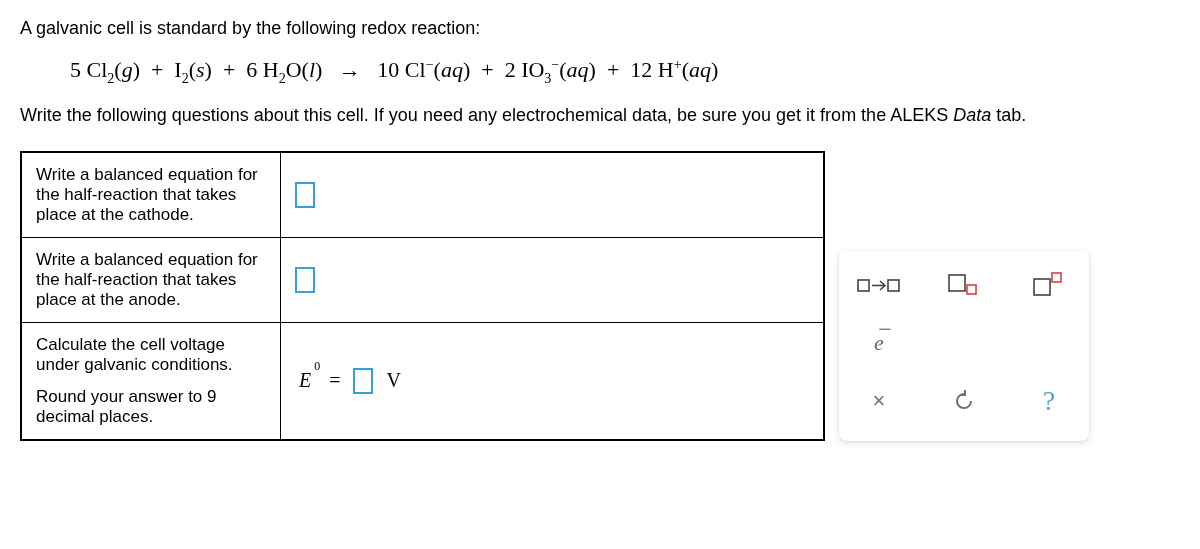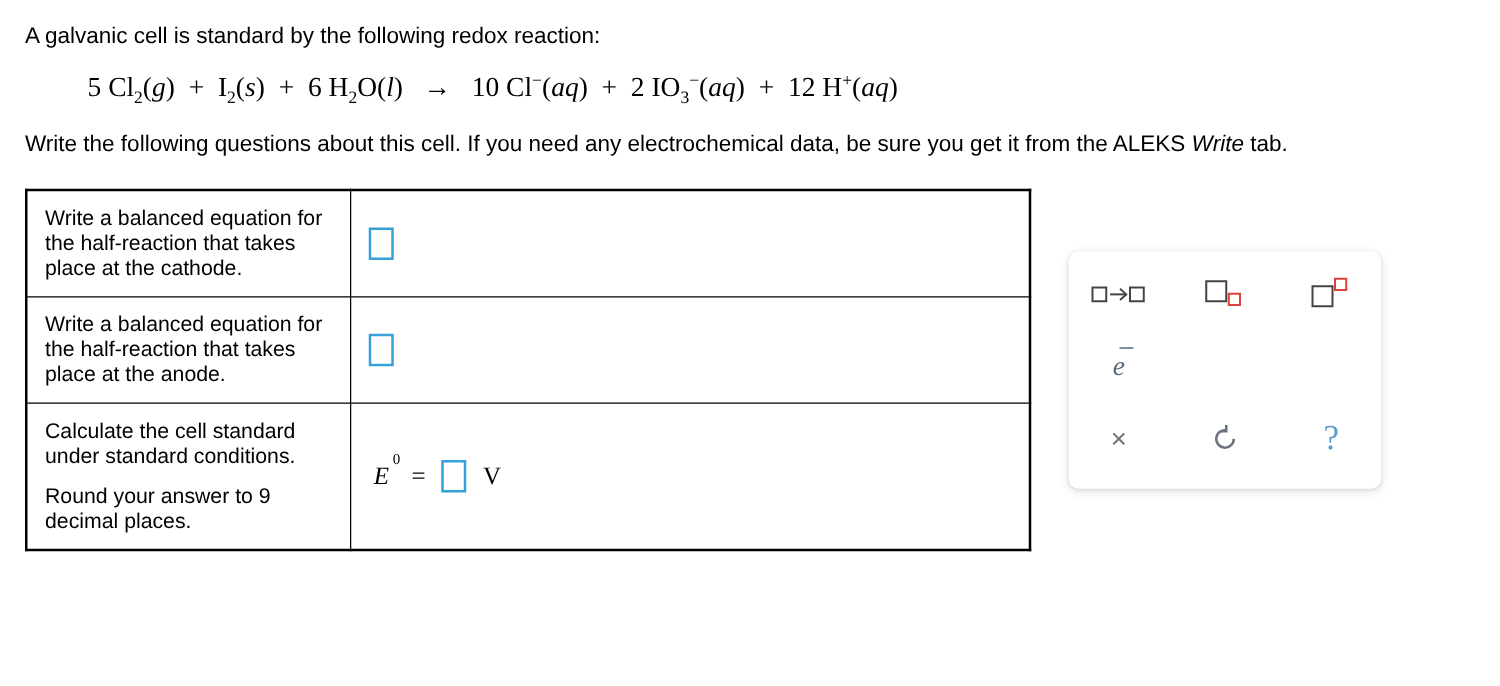--- a/index.html
+++ b/index.html
@@ -13,21 +13,21 @@
     .intro { font-size: 18px; margin-bottom: 18px; }
     .equation {
       font-family: Liberation Serif, serif;
       font-size: 22px;
       margin: 4px 0 18px 50px;
     }
     .equation .sub { font-size: 14px; vertical-align: sub; }
     .equation .sup { font-size: 14px; vertical-align: super; }
     .prompt { font-size: 18px; margin-bottom: 25px; }
     .prompt em { font-style: italic; }
-    .lower { display: flex; gap: 30px; align-items: center; }
+    .lower { display: flex; gap: 14px; align-items: flex-end; }
     .qtable {
       border: 2px solid #000;
       border-collapse: collapse;
       width: 805px;
     }
     .qtable td {
       border: 1px solid #000;
       padding: 12px 14px;
       vertical-align: middle;
       font-size: 17px;
@@ -94,41 +94,41 @@
 
 <p class="intro">A galvanic cell is standard by the following redox reaction:</p>
 
 <div class="equation">
   5 Cl<span class="sub">2</span>(<em>g</em>) &nbsp;+&nbsp; I<span class="sub">2</span>(<em>s</em>) &nbsp;+&nbsp; 6 H<span class="sub">2</span>O(<em>l</em>)
   &nbsp;&nbsp;→&nbsp;&nbsp;
   10 Cl<span class="sup">−</span>(<em>aq</em>) &nbsp;+&nbsp; 2 IO<span class="sub">3</span><span class="sup">−</span>(<em>aq</em>) &nbsp;+&nbsp; 12 H<span class="sup">+</span>(<em>aq</em>)
 </div>
 
 <p class="prompt">
-  <span>Write the following questions about this cell. If you need any electrochemical data, be sure you get it from the ALEKS </span><em>Write</em><span> tab.</span>
+  <span>Write the following questions about this cell. If you need any electrochemical data, be sure you get it from the ALEKS </span><em>Data</em><span> tab.</span>
 </p>
 
 <div class="lower">
   <table class="qtable">
     <tbody>
         <tr>
       <td class="labelcell">Write a balanced equation for the half-reaction that takes place at the cathode.</td>
       <td class="inputcell">
         <span class="rect-input"></span>
       </td>
     </tr>
     <tr>
       <td class="labelcell">Write a balanced equation for the half-reaction that takes place at the anode.</td>
       <td class="inputcell">
         <span class="rect-input"></span>
       </td>
     </tr>
     <tr>
       <td class="labelcell">
-        <div>Calculate the cell standard under standard conditions.</div>
+        <div>Calculate the cell voltage under galvanic conditions.</div>
         <div style="height:12px"></div>
         <div>Round your answer to 9 decimal places.</div>
       </td>
       <td class="inputcell">
         <div class="voltage-row">
           <span class="evar">
             <span>E</span><span class="zero">0</span>
           </span>
           &nbsp;&nbsp;
           <span>=</span>

